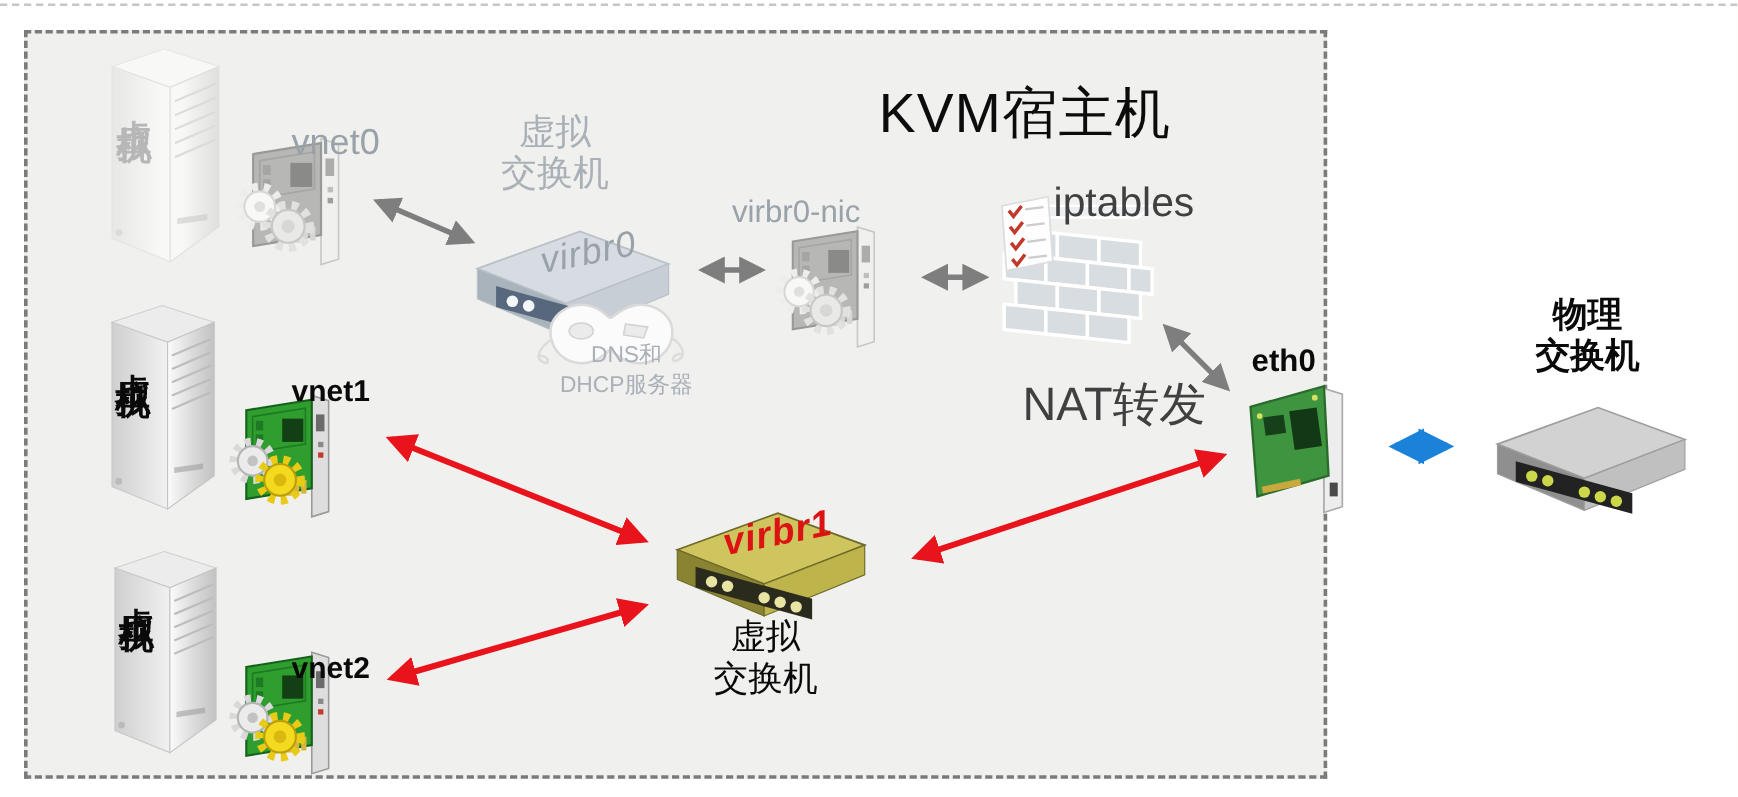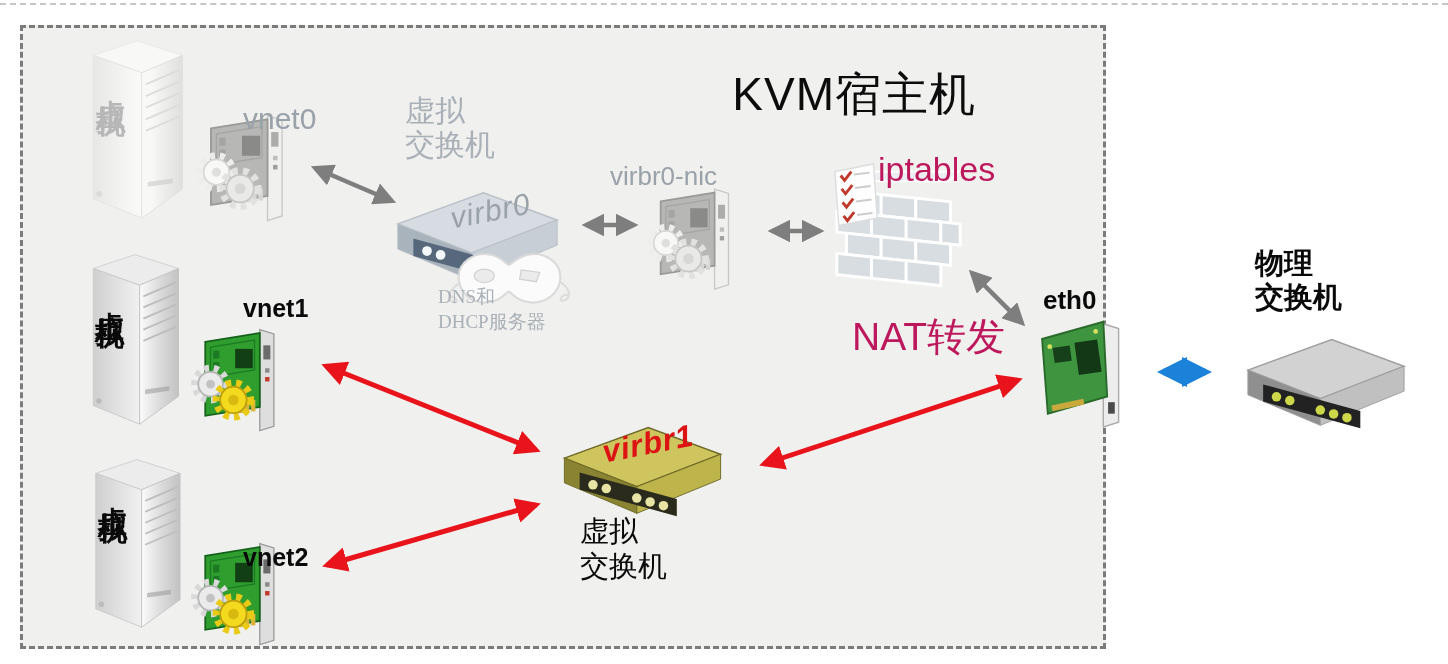--- a/index.html
+++ b/index.html
@@ -25,24 +25,24 @@
   }
   .v-label{
     writing-mode:vertical-rl;text-orientation:upright;
     font-size:29px;font-weight:700;line-height:32px;letter-spacing:4px;
     white-space:nowrap;
   }
   .v-black{color:#0a0a0a;}
   .v-faded{color:#b7b7b7;}
   .lbl{white-space:nowrap;}
   .lbl-gray{color:#99a1a9;}
-  .lbl-lightgray{color:#be185d;}
+  .lbl-lightgray{color:#404040;}
   .lbl-black{color:#0a0a0a;}
   .bold{font-weight:700;}
-  .center{text-align:left;font-family:Liberation Serif, serif;}
+  .center{text-align:center;}
   .faded{filter:grayscale(1) brightness(1.08) opacity(0.55);}
   .italic{font-style:italic;}
   svg{display:block;overflow:visible;}
   .arrows{left:0;top:0;width:1448px;height:664px;pointer-events:none;}
 </style>
 </head>
 <body>
 
 <div id="canvas">
 
@@ -258,21 +258,21 @@
       </svg>
   </div>
 
   <div class="abs" style="left:1038px;top:318px;">
     <svg width="100" height="110" viewBox="0 0 100 115">
         <use href="#sym-ethcard"></use>
       </svg>
   </div>
 
   <div class="abs lbl lbl-gray" style="left:243px;top:102px;font-size:30px;">vnet0</div>
-  <div class="abs lbl lbl-black bold" style="left:243px;top:294px;font-size:25px;">vnet1</div>
+  <div class="abs lbl lbl-black bold" style="left:243px;top:312px;font-size:25px;">vnet1</div>
   <div class="abs lbl lbl-black bold" style="left:243px;top:511px;font-size:25px;margin-top:32px;">vnet2</div>
 
   <div class="abs center" style="left:405px;top:94px;width:115px;font-size:30px;line-height:34px;color:#a9b0b7;">
     <div>虚拟</div>
     <div>交换机</div>
   </div>
 
   <div class="abs lbl lbl-gray italic" style="left:450px;top:194px;font-size:30px;transform:rotate(-11deg);letter-spacing:1px;">virbr0</div>
 
   <div class="abs center" style="left:438px;top:284px;width:168px;font-size:19px;line-height:25px;color:#a9b0b7;">

